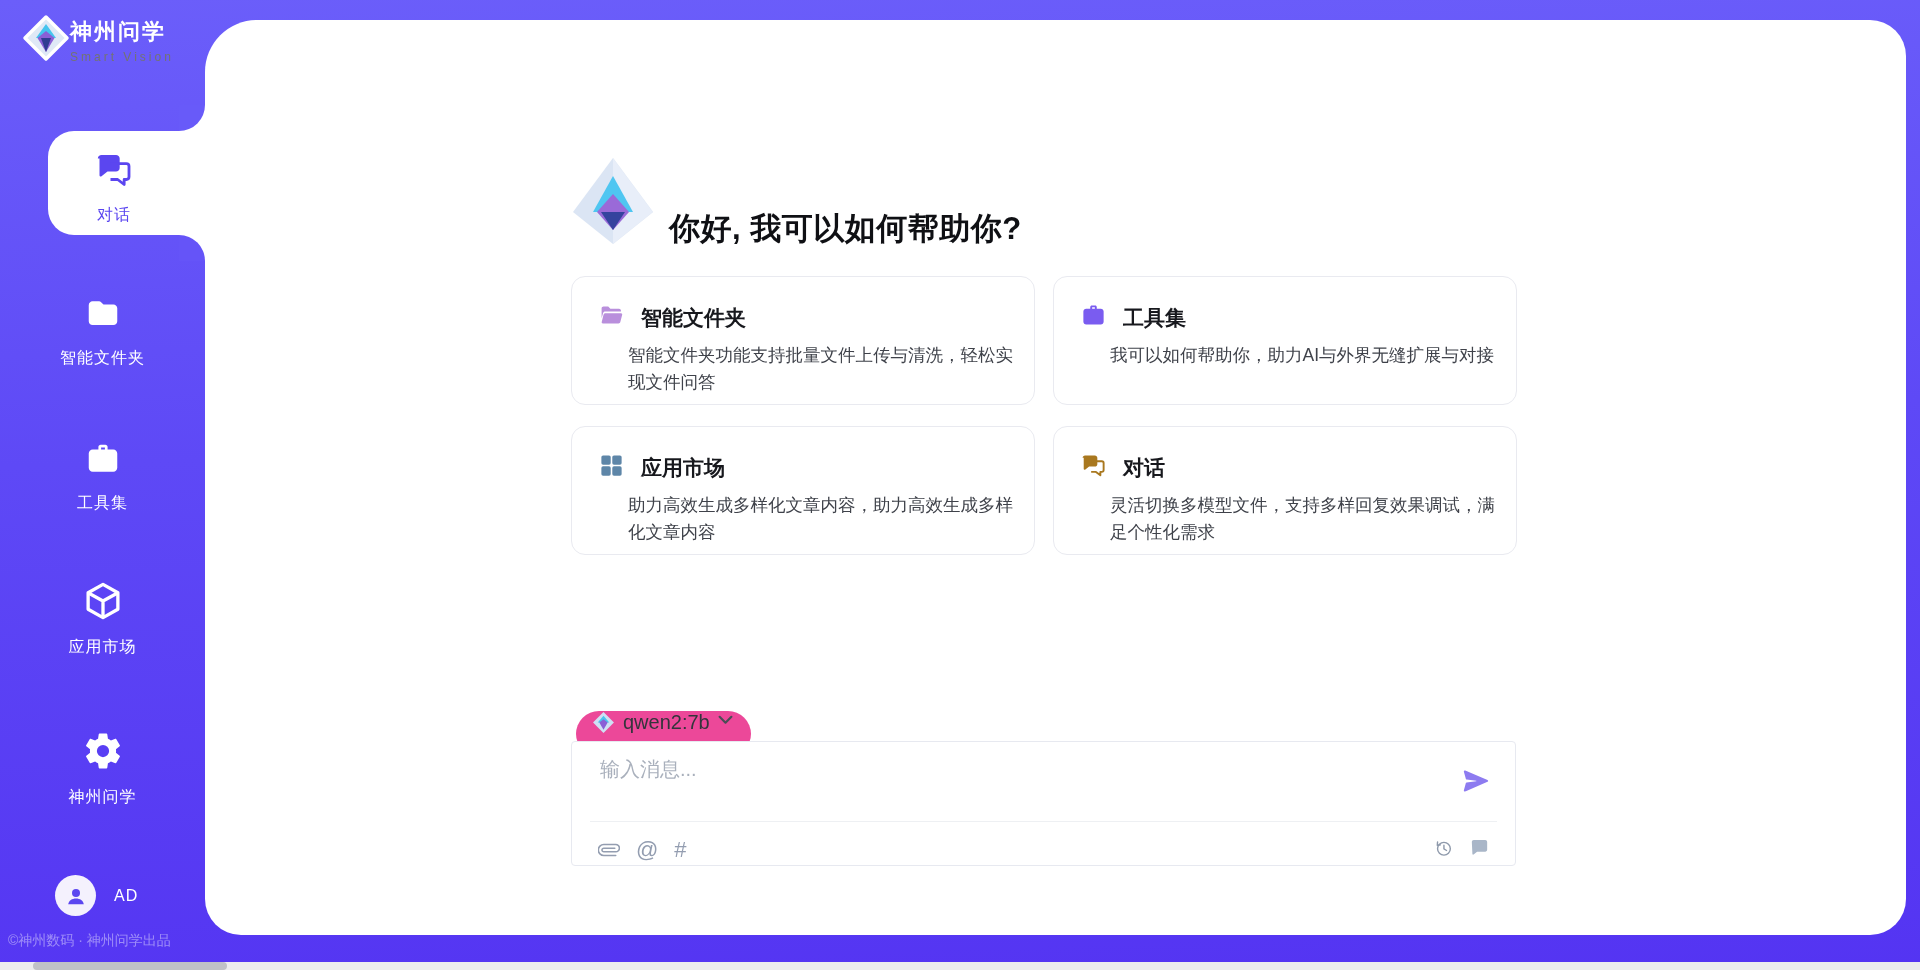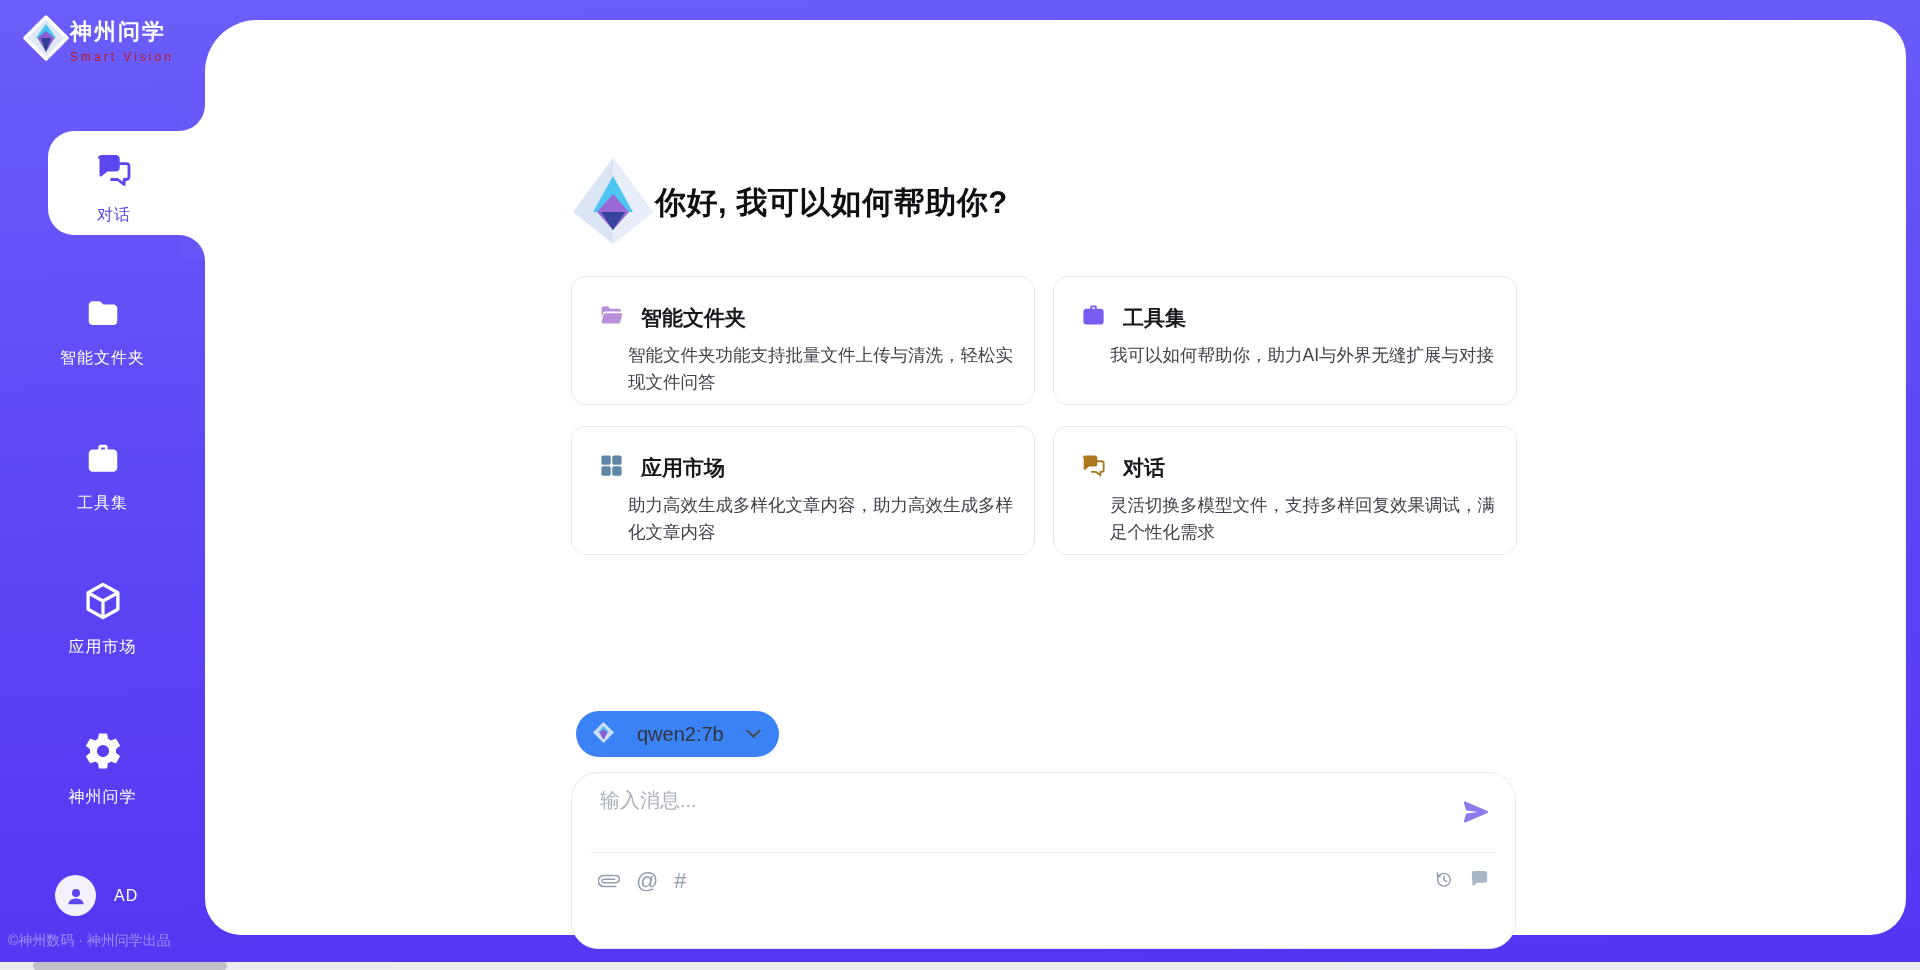--- a/index.html
+++ b/index.html
@@ -10,21 +10,21 @@
     background:linear-gradient(178deg,#6b5efa 0%,#5e49f6 45%,#5434f2 100%);
   }
   
   .panel {
     position:absolute; left:205px; top:20px; width:1701px; height:915px;
     background:#ffffff; border-radius:52px 36px 36px 36px; z-index:1;
   }
   
   .logo-row { position:absolute; left:22px; top:14px; display:flex; align-items:center; z-index:2; }
   .logo-text .cn { color:#fff; font-size:22px; font-weight:bold; letter-spacing:2px; }
-  .logo-text .en { color:#b91c1c; font-size:12px; letter-spacing:3px; margin-top:3px; }
+  .logo-text .en { color:#737373; font-size:12px; letter-spacing:3px; margin-top:3px; }
 
   .nav-pill {
     position:absolute; left:48px; top:131px; width:180px; height:104px;
     background:#fff; border-radius:26px 0 0 26px; z-index:1;
   }
   .fillet { position:absolute; width:26px; height:26px; background:#fff; overflow:hidden; z-index:1; }
   .fillet-top { left:179px; top:105px; }
   .fillet-top::after { content:""; display:block; width:100%; height:100%; background:#685af9; border-bottom-right-radius:100%; }
   .fillet-bottom { left:179px; top:235px; }
   .fillet-bottom::after { content:""; display:block; width:100%; height:100%; background:#6554f8; border-top-right-radius:100%; }
@@ -41,49 +41,49 @@
   .nav-tool   { top:440px; }
   .nav-cube   { top:580px; }
   .nav-gear   { top:730px; }
 
   .user-row { position:absolute; left:55px; top:875px; display:flex; align-items:center; gap:18px; z-index:2; cursor:pointer; }
   .avatar { width:41px; height:41px; border-radius:50%; background:#f4f1fd; display:flex; align-items:center; justify-content:center; }
   .user-name { color:#ffffff; font-size:16px; letter-spacing:1px; }
   .copyright { position:absolute; left:8px; top:932px; color:rgba(255,255,255,.42); font-size:14px; z-index:2; }
 
   
-  .hero { position:absolute; left:571px; top:156px; display:flex; align-items:center; gap:0; z-index:2; }
+  .hero { position:absolute; left:571px; top:156px; display:flex; align-items:flex-end; gap:14px; z-index:2; }
   .hero-title { font-size:31px; font-weight:bold; color:#0f1014; letter-spacing:.5px; }
 
   
   .card {
     position:absolute; width:464px; height:129px; z-index:2;
     background:#fff; border:1px solid #e9eaf0; border-radius:14px;
     padding:25px 26px; cursor:pointer;
   }
   .card-1 { left:571px;  top:276px; }
   .card-2 { left:1053px; top:276px; }
   .card-3 { left:571px;  top:426px; }
   .card-4 { left:1053px; top:426px; }
   .card-head { display:flex; align-items:center; gap:16px; }
   .card-title { font-size:21px; font-weight:bold; color:#17181d; }
   .card-desc { margin-top:9px; margin-left:30px; width:396px; font-size:17.5px; line-height:27px; color:#3f424a; }
 
   
   .model-pill {
     position:absolute; left:576px; top:711px; height:46px; z-index:2;
-    background:#3b82f6; border-radius:23px; padding:0 18px 0 16px;
-    display:flex; align-items:center; gap:22px; cursor:pointer;
+    background:#ec4899; border-radius:23px; padding:0 18px 0 16px;
+    display:flex; gap:8px; cursor:pointer;
   }
   .model-name { font-size:20px; color:#33353c; }
 
   
   .composer {
-    position:absolute; left:571px; top:772px; width:945px; height:177px; z-index:2;
-    background:#fff; border:1.5px solid #e7e9f0; border-radius:27px;
+    position:absolute; left:571px; top:741px; width:945px; height:125px; z-index:2;
+    background:#fff; border:1.5px solid #e7e9f0; border-radius:4px;
   }
   .composer textarea {
     position:absolute; left:28px; top:14px; width:850px; height:56px;
     border:none; outline:none; resize:none; background:transparent;
     font-family:inherit; font-size:20px; color:#30333a;
   }
   .composer textarea::placeholder { color:#a9b0bc; }
   .send-btn { position:absolute; right:24px; top:24px; width:30px; height:30px; color:#8d7bf0; cursor:pointer; }
   .composer-divider { position:absolute; left:18px; right:18px; top:79px; height:1px; background:#eef0f3; }
   .composer-tools { position:absolute; left:26px; top:95px; display:flex; align-items:center; gap:16px; color:#939db0; }

